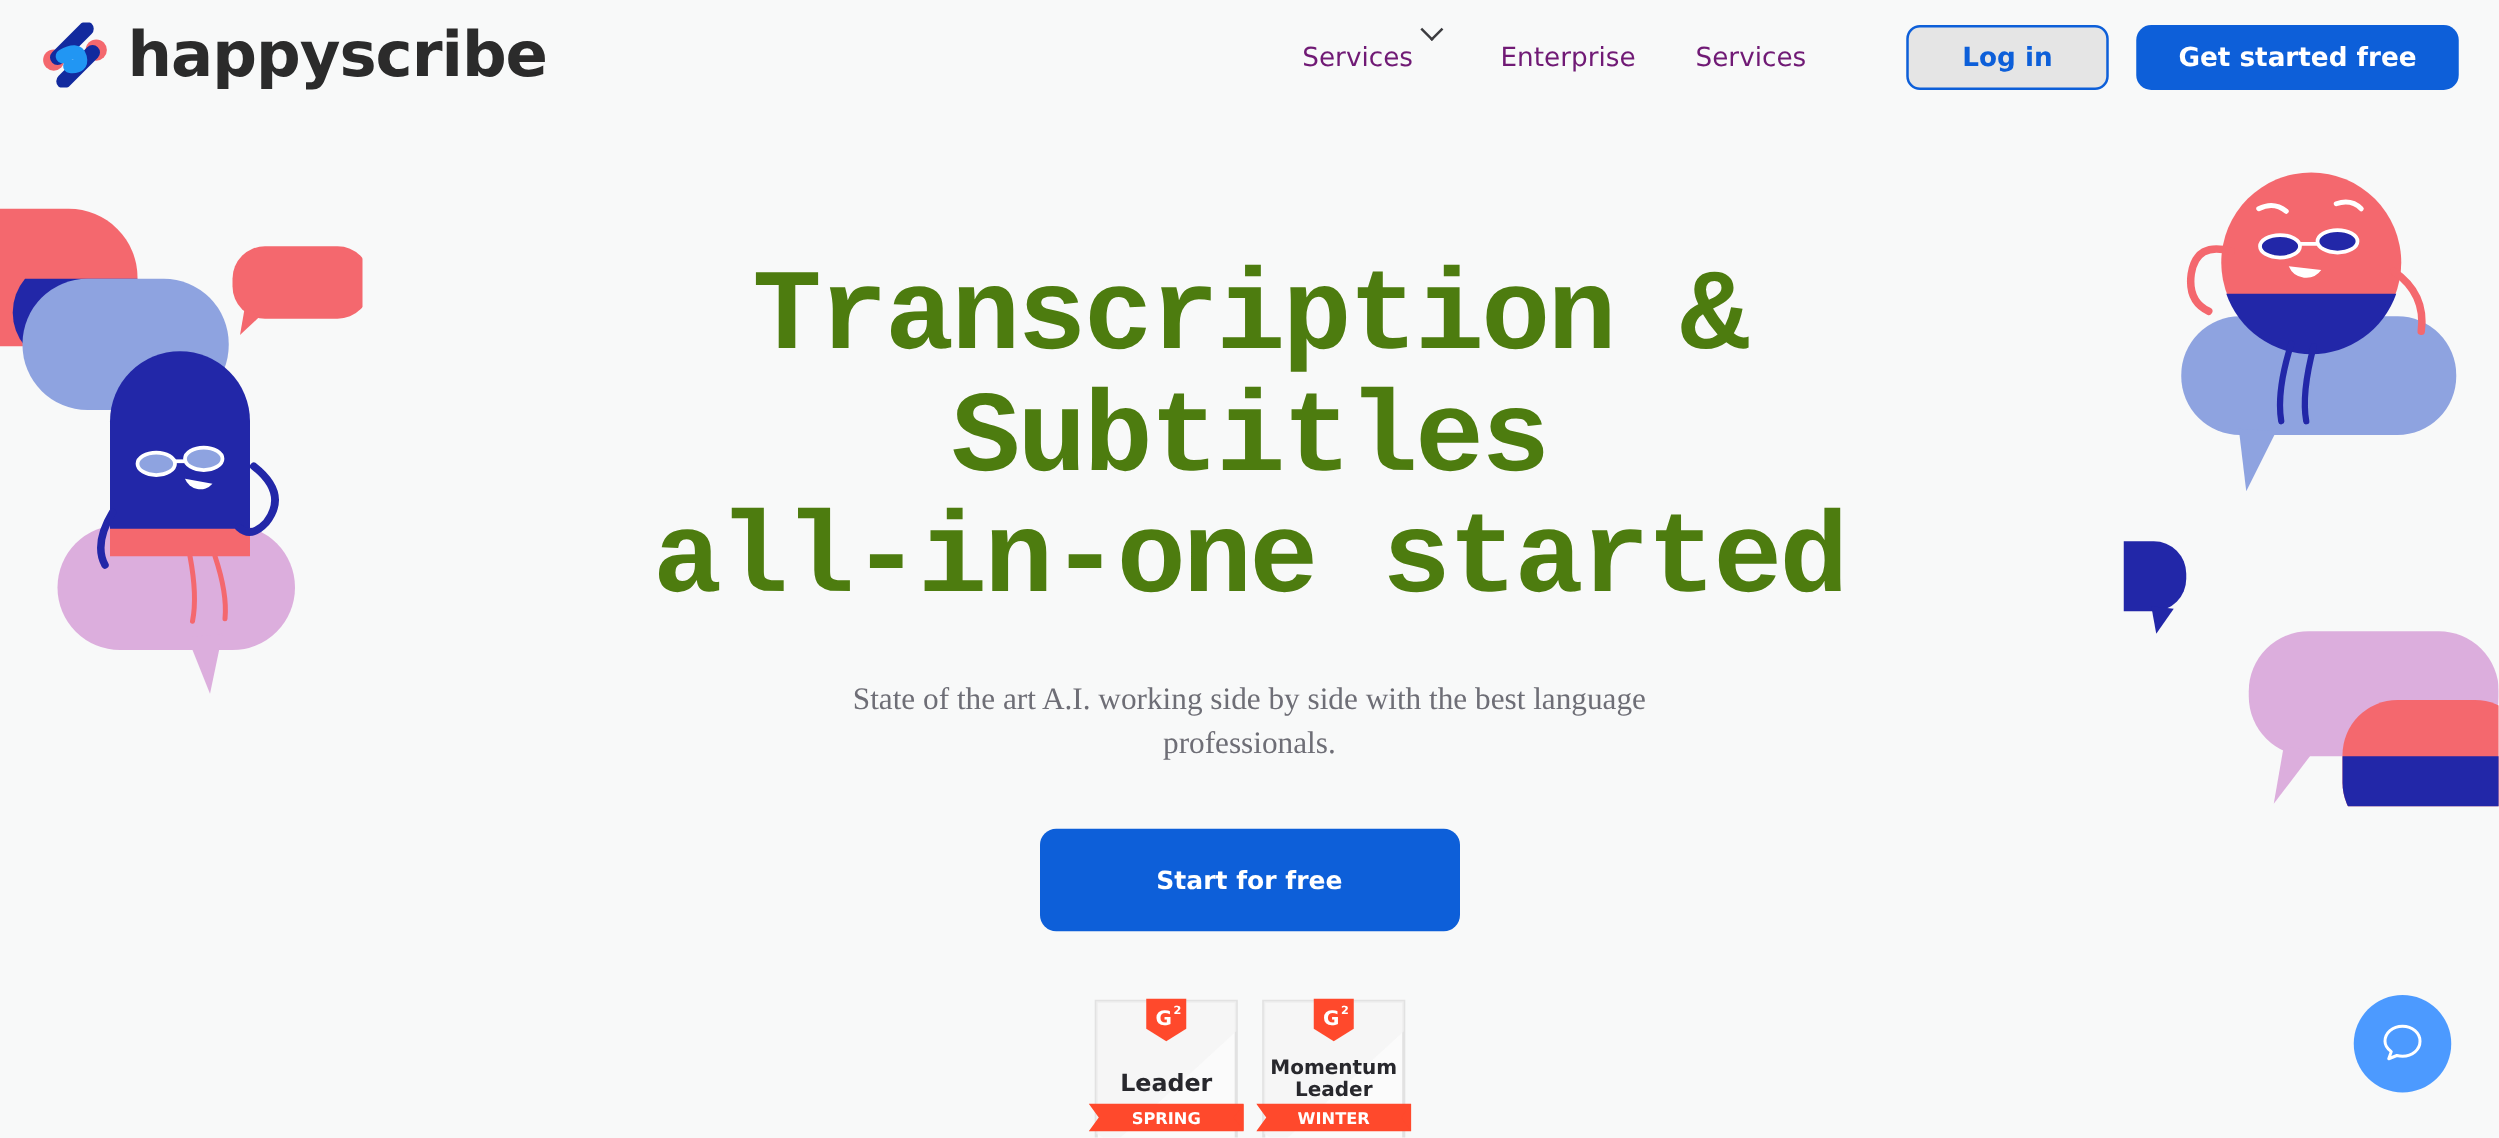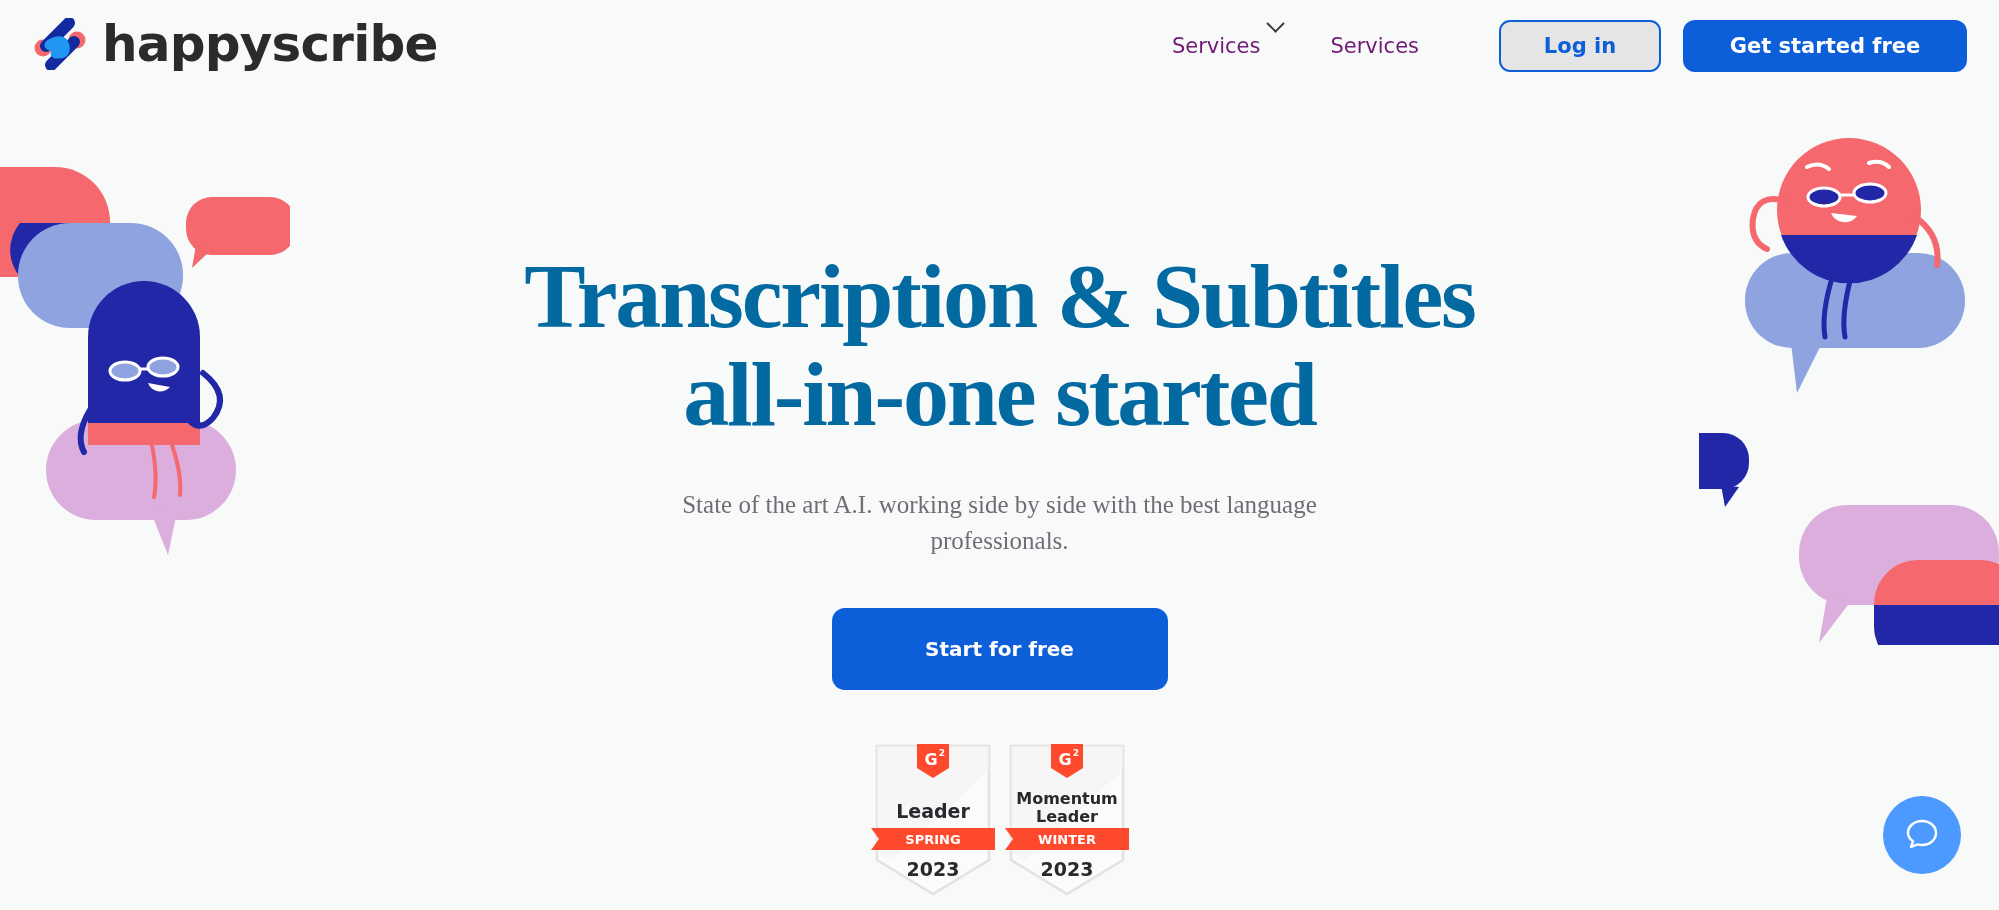--- a/index.html
+++ b/index.html
@@ -88,21 +88,21 @@
     font-size: 21px;
     font-weight: 700;
     cursor: pointer;
     display: flex;
     align-items: center;
     justify-content: center;
     font-family: "DejaVu Sans", sans-serif;
   }
   .btn-getstarted {
     margin-left: 22px;
-    width: 284px;
+    width: 258px;
     height: 52px;
     border: none;
     border-radius: 12px;
     background: #0d5fd9;
     color: #ffffff;
     font-size: 21px;
     font-weight: 700;
     cursor: pointer;
     display: flex;
     align-items: center;
@@ -124,25 +124,24 @@
     left: 50%;
     transform: translateX(-50%);
     top: 100px;
     width: 1120px;
     text-align: center;
   }
 
   .hero-title {
     font-size: 92px;
     font-weight: 700;
-    color: #0369a1;
+    color: #4d7c0f;
     line-height: 1.06;
     letter-spacing: -2.2px;
-    font-family: Liberation Serif, serif;
-    margin-top: 43px;
+    font-family: Liberation Mono, monospace;
   }
 
   .hero-sub {
     margin-top: 44px;
     font-size: 25px;
     line-height: 1.42;
     color: #6e6e76;
     font-family: Liberation Serif, serif;
     max-width: 660px;
     margin-left: auto;
@@ -219,20 +218,21 @@
       </svg>
     </span>
     <span class="logo-text">happyscribe</span>
   </div>
 
   <nav class="nav">
     <a class="nav-link">
       <span>Services</span>
       <i class="chev"></i>
     </a>
+    <a class="nav-link">Enterprise</a>
     <a class="nav-link">Services</a>
     <button class="btn-login">Log in</button>
     <button class="btn-getstarted">Get started free</button>
   </nav>
 
 </header>
 
 <div class="deco deco-left">
   <svg width="290" height="520" viewBox="0 0 290 520" xmlns="http://www.w3.org/2000/svg">
 

